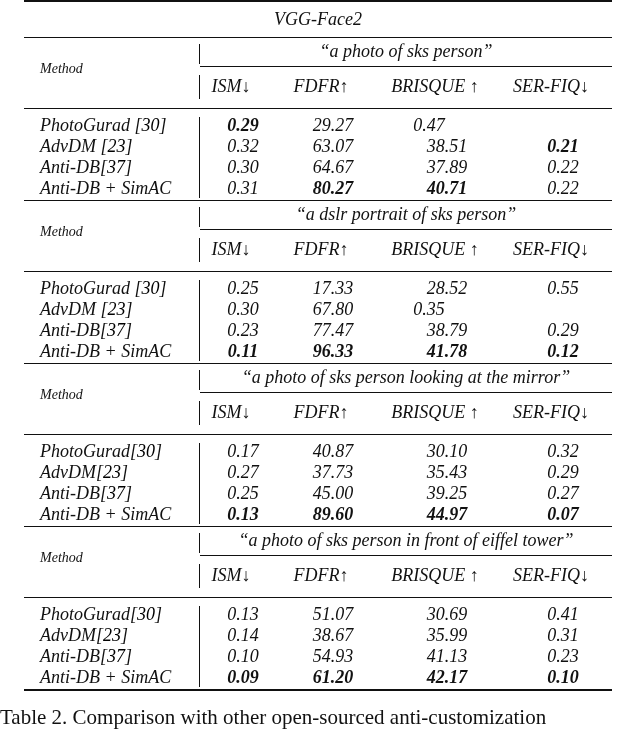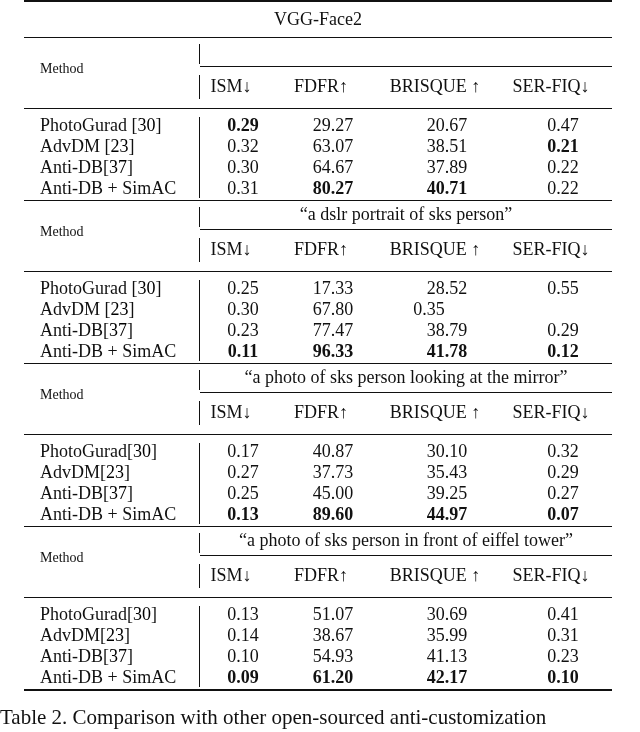--- a/index.html
+++ b/index.html
@@ -2,21 +2,21 @@
 <html><head>
 <meta charset="utf-8">
 <style>
   html, body { margin: 0; padding: 0; background: #ffffff; }
   body {
     width: 640px; height: 732px; overflow: hidden; position: relative;
     font-family: "Liberation Serif", "DejaVu Serif", serif;
     color: #111111;
   }
   #tbl {
-    position: absolute; left: 24px; top: 0; width: 588px;
+    position: absolute; left: 24px; top: 0; width: 588px; font-style: italic;
   }
   .rule-thick { height: 2px; background: #111; }
   .rule-thin { height: 1px; background: #111; }
   .dataset-row {
     height: 35px; line-height: 35px; text-align: center; font-size: 18px;
   }
   .sec-head { position: relative; height: 70px; }
   .method-label {
     position: absolute; left: 16px; top: 0; height: 70px; line-height: 62px;
     font-size: 14px;
@@ -59,37 +59,37 @@
 <div id="tbl">
   <div class="rule-thick"></div>
   <div class="dataset-row">VGG-Face2</div>
   <div id="sections">
       <div class="section-wrap">
     <div class="rule-thin"></div>
     <div class="sec-head">
       <div class="method-label">Method</div>
       <div class="vline-head" style="top:6px;height:20px"></div>
       <div class="vline-head" style="top:37px;height:24px"></div>
+      <div class="prompt">“a photo of sks person”</div>
       <div class="prompt-rule"></div>
       <div class="metric-row">
         <div class="metric c1">ISM↓</div>
         <div class="metric c2">FDFR↑</div>
         <div class="metric c3">BRISQUE ↑</div>
         <div class="metric c4">SER-FIQ↓</div>
       </div>
     </div>
     <div class="rule-thin"></div>
     <div class="sec-body">
       <div class="body-vline"></div>
       <div class="data-rows">
             <div class="data-row">
               <div class="method-cell"><span>PhotoGurad </span><span>[</span><span class="cite">30</span><span>]</span></div>
               <div class="val c1 bold">0.29</div>
               <div class="val c2">29.27</div>
-              <div class="val c3">20.67</div>
               <div class="val c4">0.47</div>
             </div>
             <div class="data-row">
               <div class="method-cell"><span>AdvDM </span><span>[</span><span class="cite">23</span><span>]</span></div>
               <div class="val c1">0.32</div>
               <div class="val c2">63.07</div>
               <div class="val c3">38.51</div>
               <div class="val c4 bold">0.21</div>
             </div>
             <div class="data-row">

